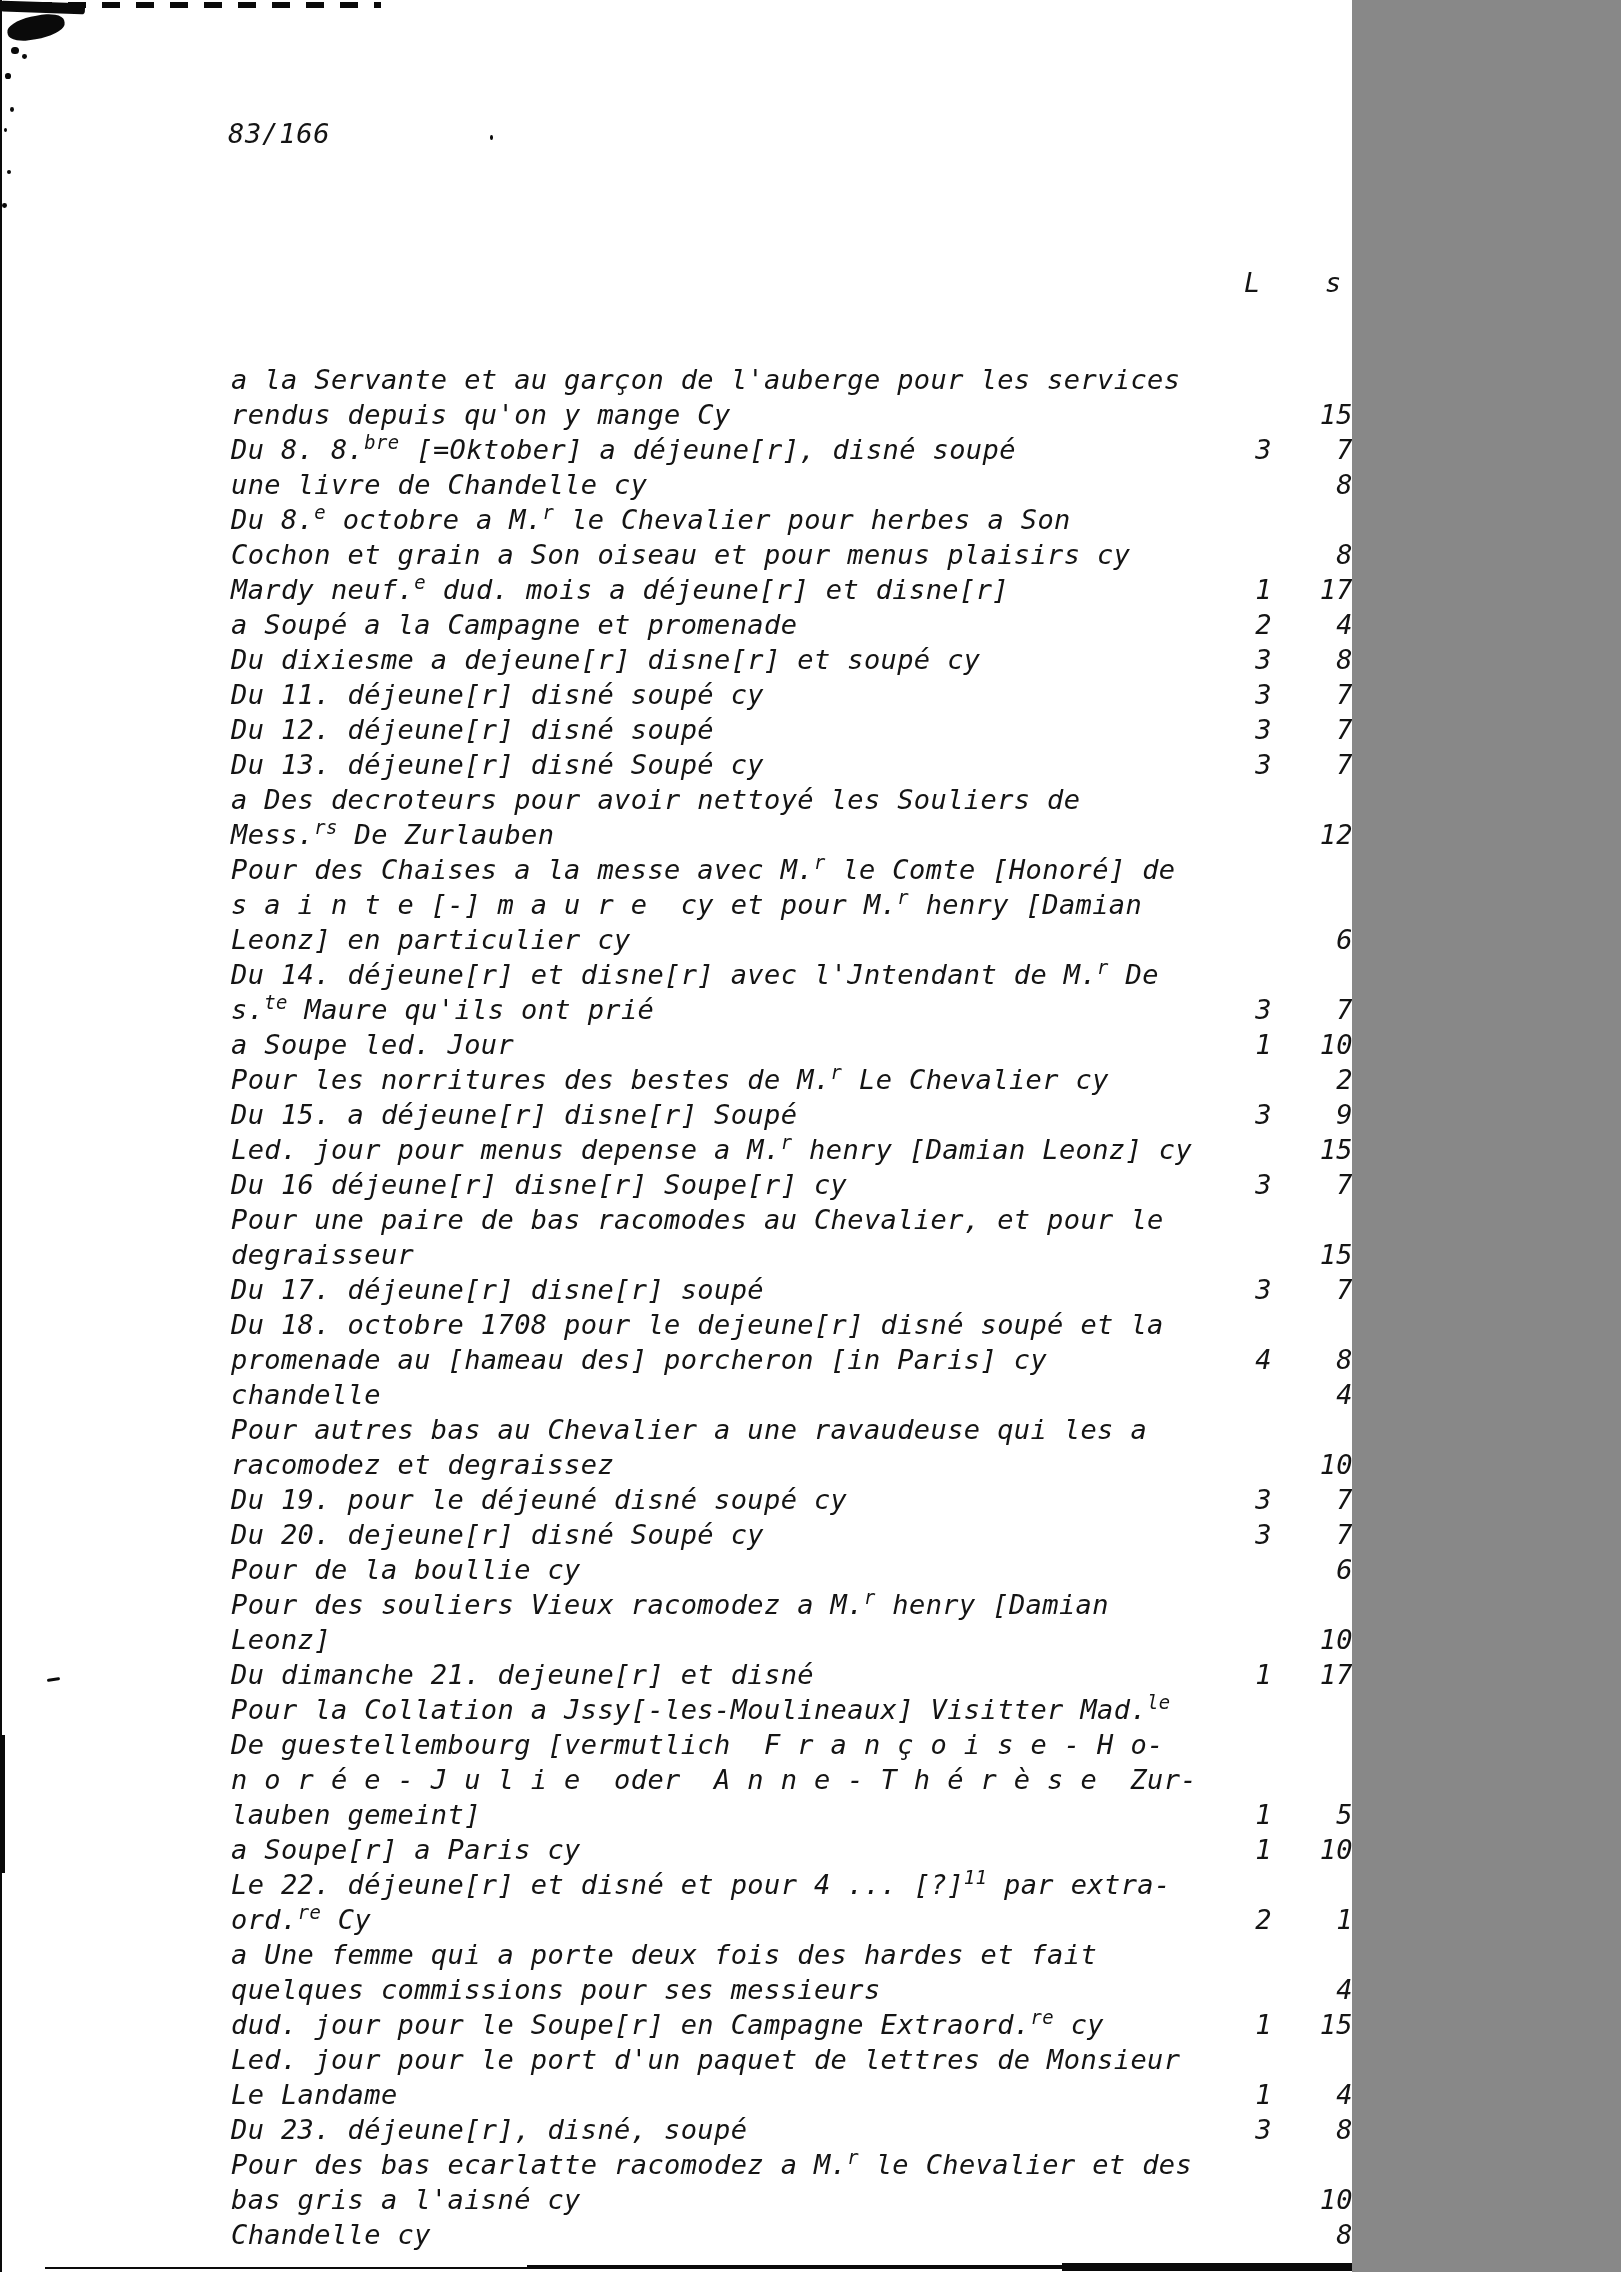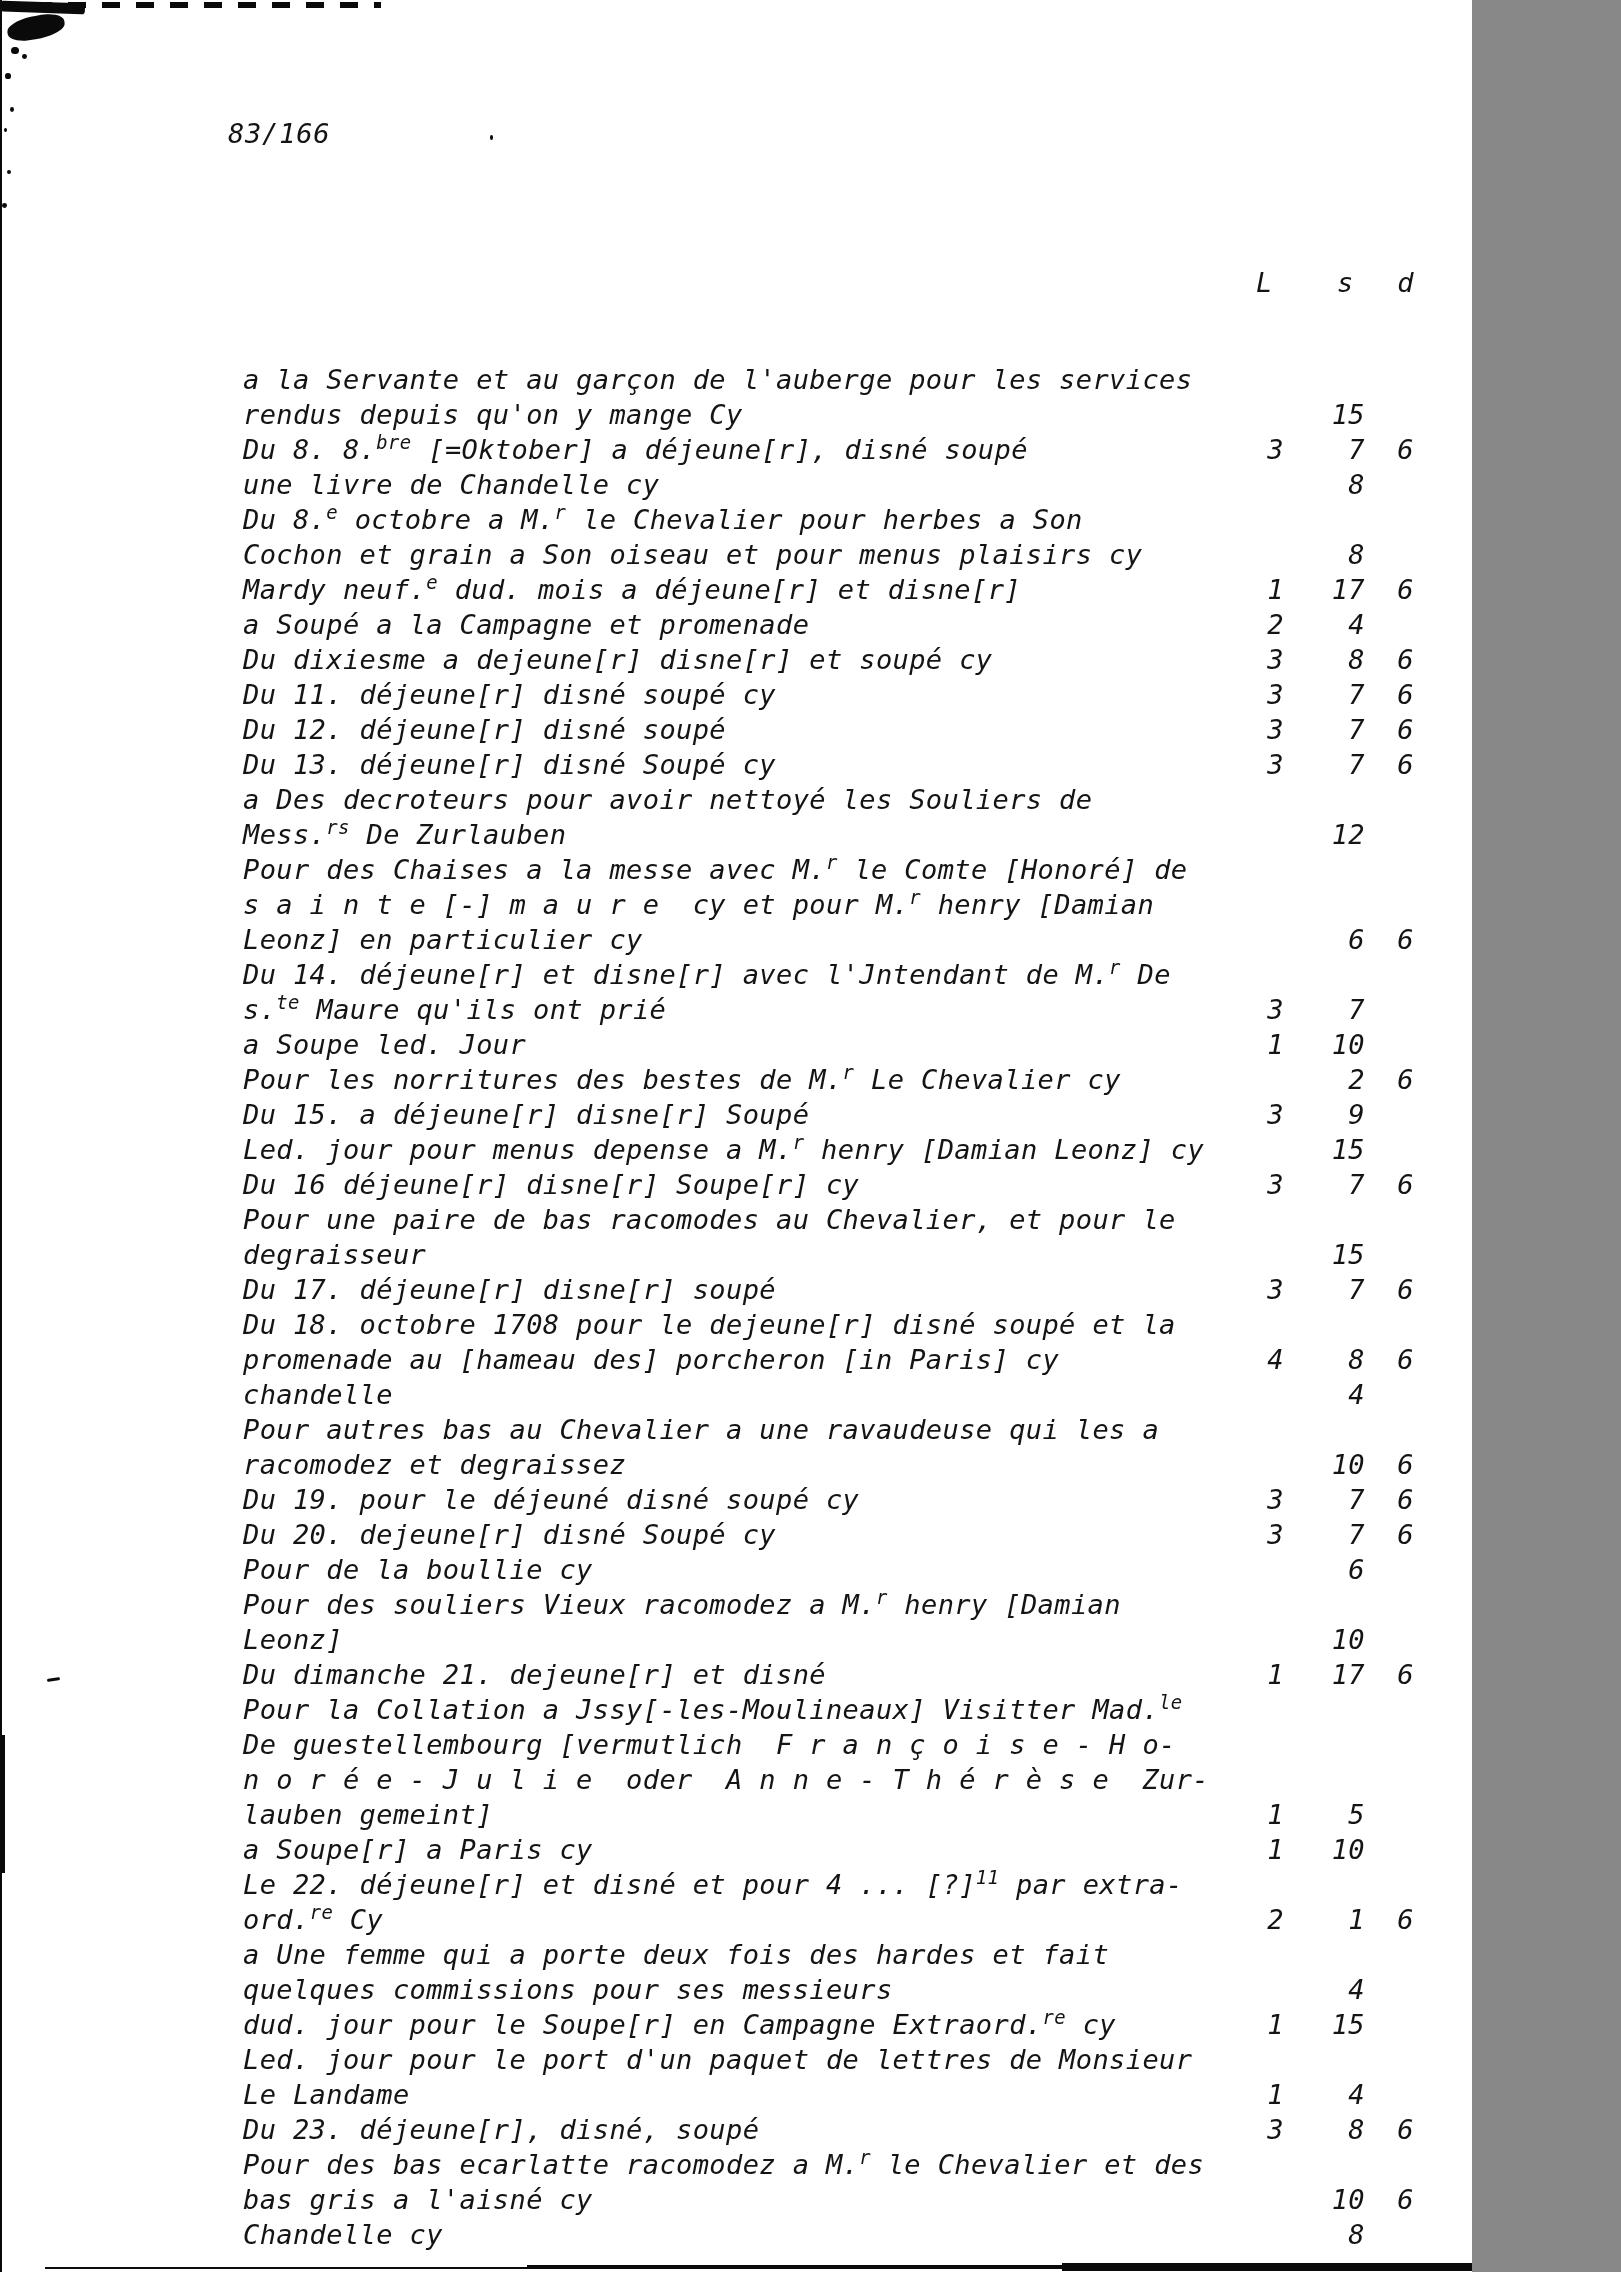--- a/index.html
+++ b/index.html
@@ -1,25 +1,25 @@
 <!DOCTYPE html>
 <html style="font-size:13px"><head>
 <meta charset="utf-8">
 <style>
   html,body { margin:0; padding:0; background:#888; }
   .page {
-    position:relative; width:1472px; height:2273px;
+    position:relative; width:1352px; height:2273px;
     background:#ffffff; overflow:hidden;
     font-family:"DejaVu Sans Mono", monospace;
     font-style:italic; color:#141414;
   }
   .page-number { position:absolute; left:228px; top:118px; font-size:27px; letter-spacing:0.8px; }
   .ledger { position:absolute; left:231px; top:203px; width:1170px; font-size:27px; letter-spacing:0.4px; white-space:pre; }
   .row { display:flex; height:35px; line-height:35px; align-items:baseline; }
-  .desc { width:957px; flex:none; overflow:visible;margin-left:12px; }
+  .desc { width:957px; flex:none; overflow:visible; }
   .amt { flex:none; text-align:right; }
   .amt-L { width:84px; }
   .amt-s { width:81px; }
   .amt-d { width:49px; }
   .header-row .amt-L, .header-row .amt-s { padding-right:11.4px; box-sizing:border-box; }
   .sup { font-size:0.7em; vertical-align:0.55em; line-height:1; }
   
   .annotation-check {
     position:absolute; left:1555px; top:2171px; font-size:32px;
     font-style:normal; font-weight:bold; transform:rotate(8deg); color:#0a0a0a;

